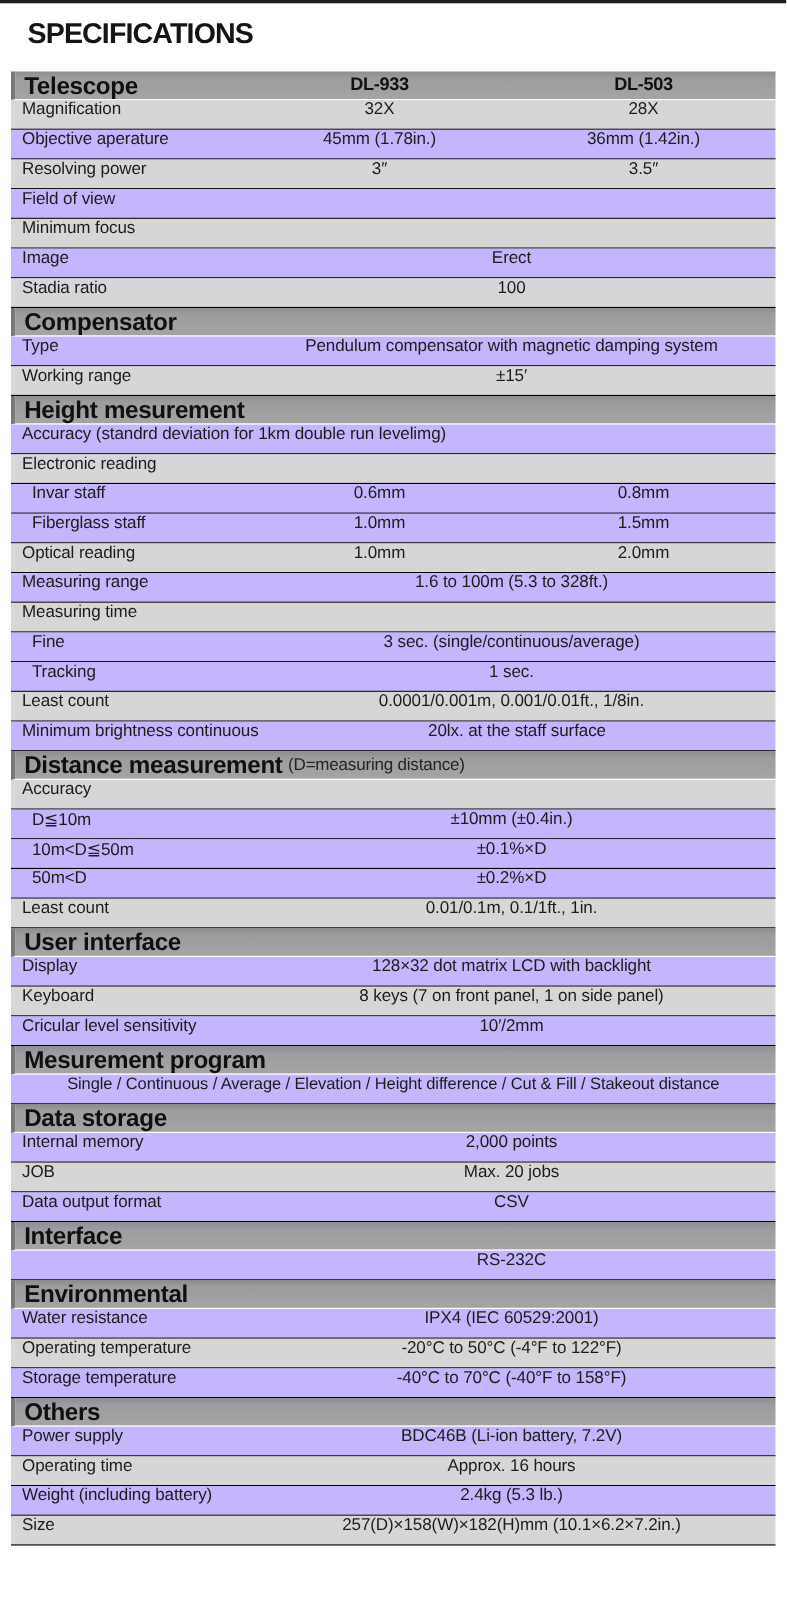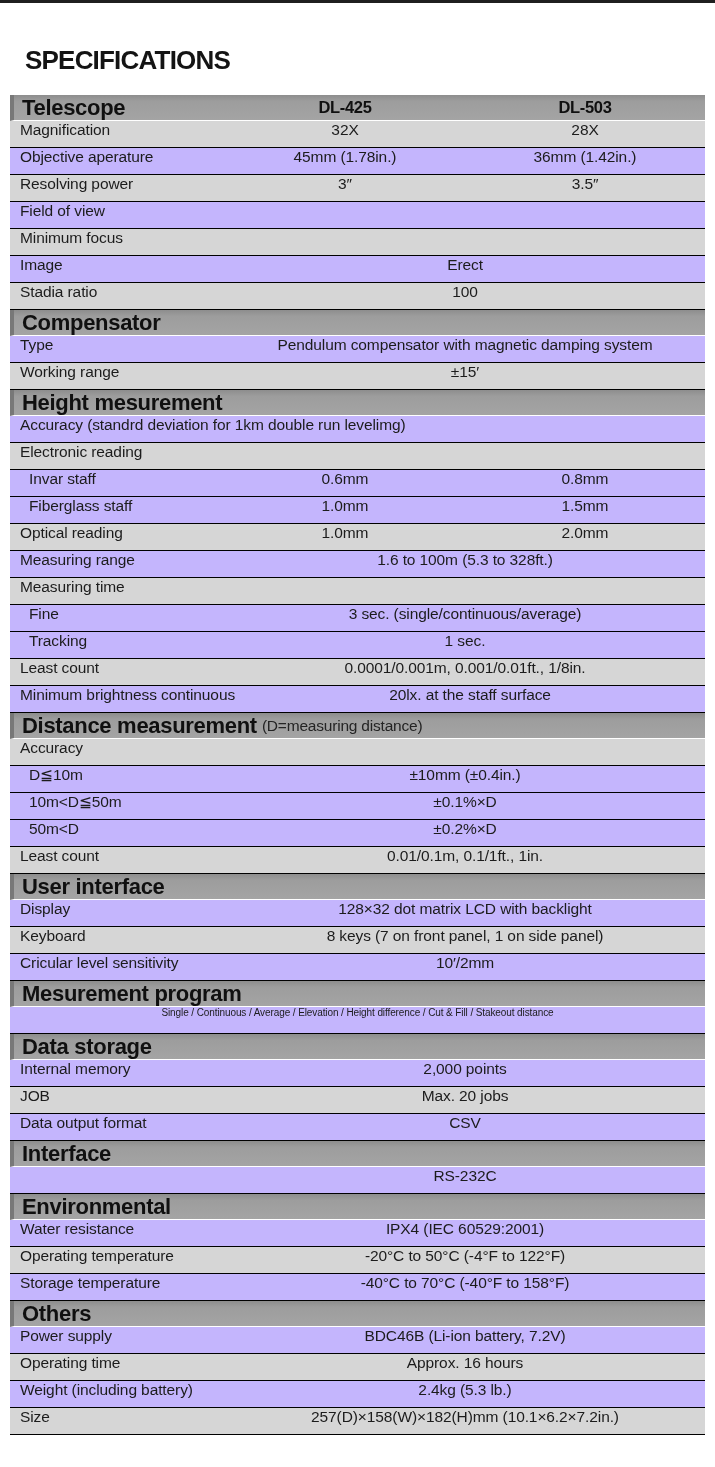--- a/index.html
+++ b/index.html
@@ -3,21 +3,21 @@
 <meta charset="utf-8">
 <style>
   html, body { margin:0; padding:0; }
   body {
     width:715px; height:1467px; background:#ffffff;
     font-family:"Liberation Sans", sans-serif;
     -webkit-font-smoothing:antialiased;
   }
   .top-rule { height:3px; background:#1f1f1f; width:100%; }
   .title {
-    margin:42px 0 19px 25px;
+    margin:12px 0 19px 25px;
     font-size:26px; font-weight:bold; color:#141414;
     letter-spacing:-0.8px;
   }
   .spec-table { margin:0 10px; }
 
   
   .sec-header {
     display:flex; align-items:center; height:26px;
     background:linear-gradient(180deg,#8d8d8d 0,#9d9d9d 25%,#a4a4a4 100%);
     border-left:4px solid #787878;
@@ -36,33 +36,33 @@
     border-bottom:1px solid #000000;
     font-size:15.5px; color:#1c1c1c; letter-spacing:-0.1px;
   }
   .row.gray  { background:#d6d6d6; }
   .row.white { background:#c4b5fd; }
   .row .label { flex:0 0 215px; padding-left:10px; box-sizing:border-box; white-space:nowrap; }
   .row .label.indent { padding-left:19px; }
   .row.labelrow .label { flex:1; }
   .vcol  { flex:1; text-align:center; white-space:nowrap; }
   .vspan { flex:1; text-align:center; white-space:nowrap; }
-  .vfull { flex:1; text-align:center; white-space:nowrap; font-size:10px; }
+  .vfull { flex:1; text-align:center; white-space:nowrap; font-size:15px; }
 </style>
 </head>
 <body>
 
 <div class="page">
   <div class="top-rule"></div>
   <h1 class="title">SPECIFICATIONS</h1>
   <div class="spec-table" id="spec-table">
       <div class="sec-header has-cols">
         <span class="sec-title">Telescope</span>
         <span class="hdr-cols">
-          <span class="hcol">DL-425</span>
+          <span class="hcol">DL-933</span>
           <span class="hcol">DL-503</span>
         </span>
       </div>
       <div class="row gray">
         <span class="label">Magnification</span>
         <span class="vcol">32X</span>
         <span class="vcol">28X</span>
       </div>
       <div class="row white">
         <span class="label">Objective aperature</span>

